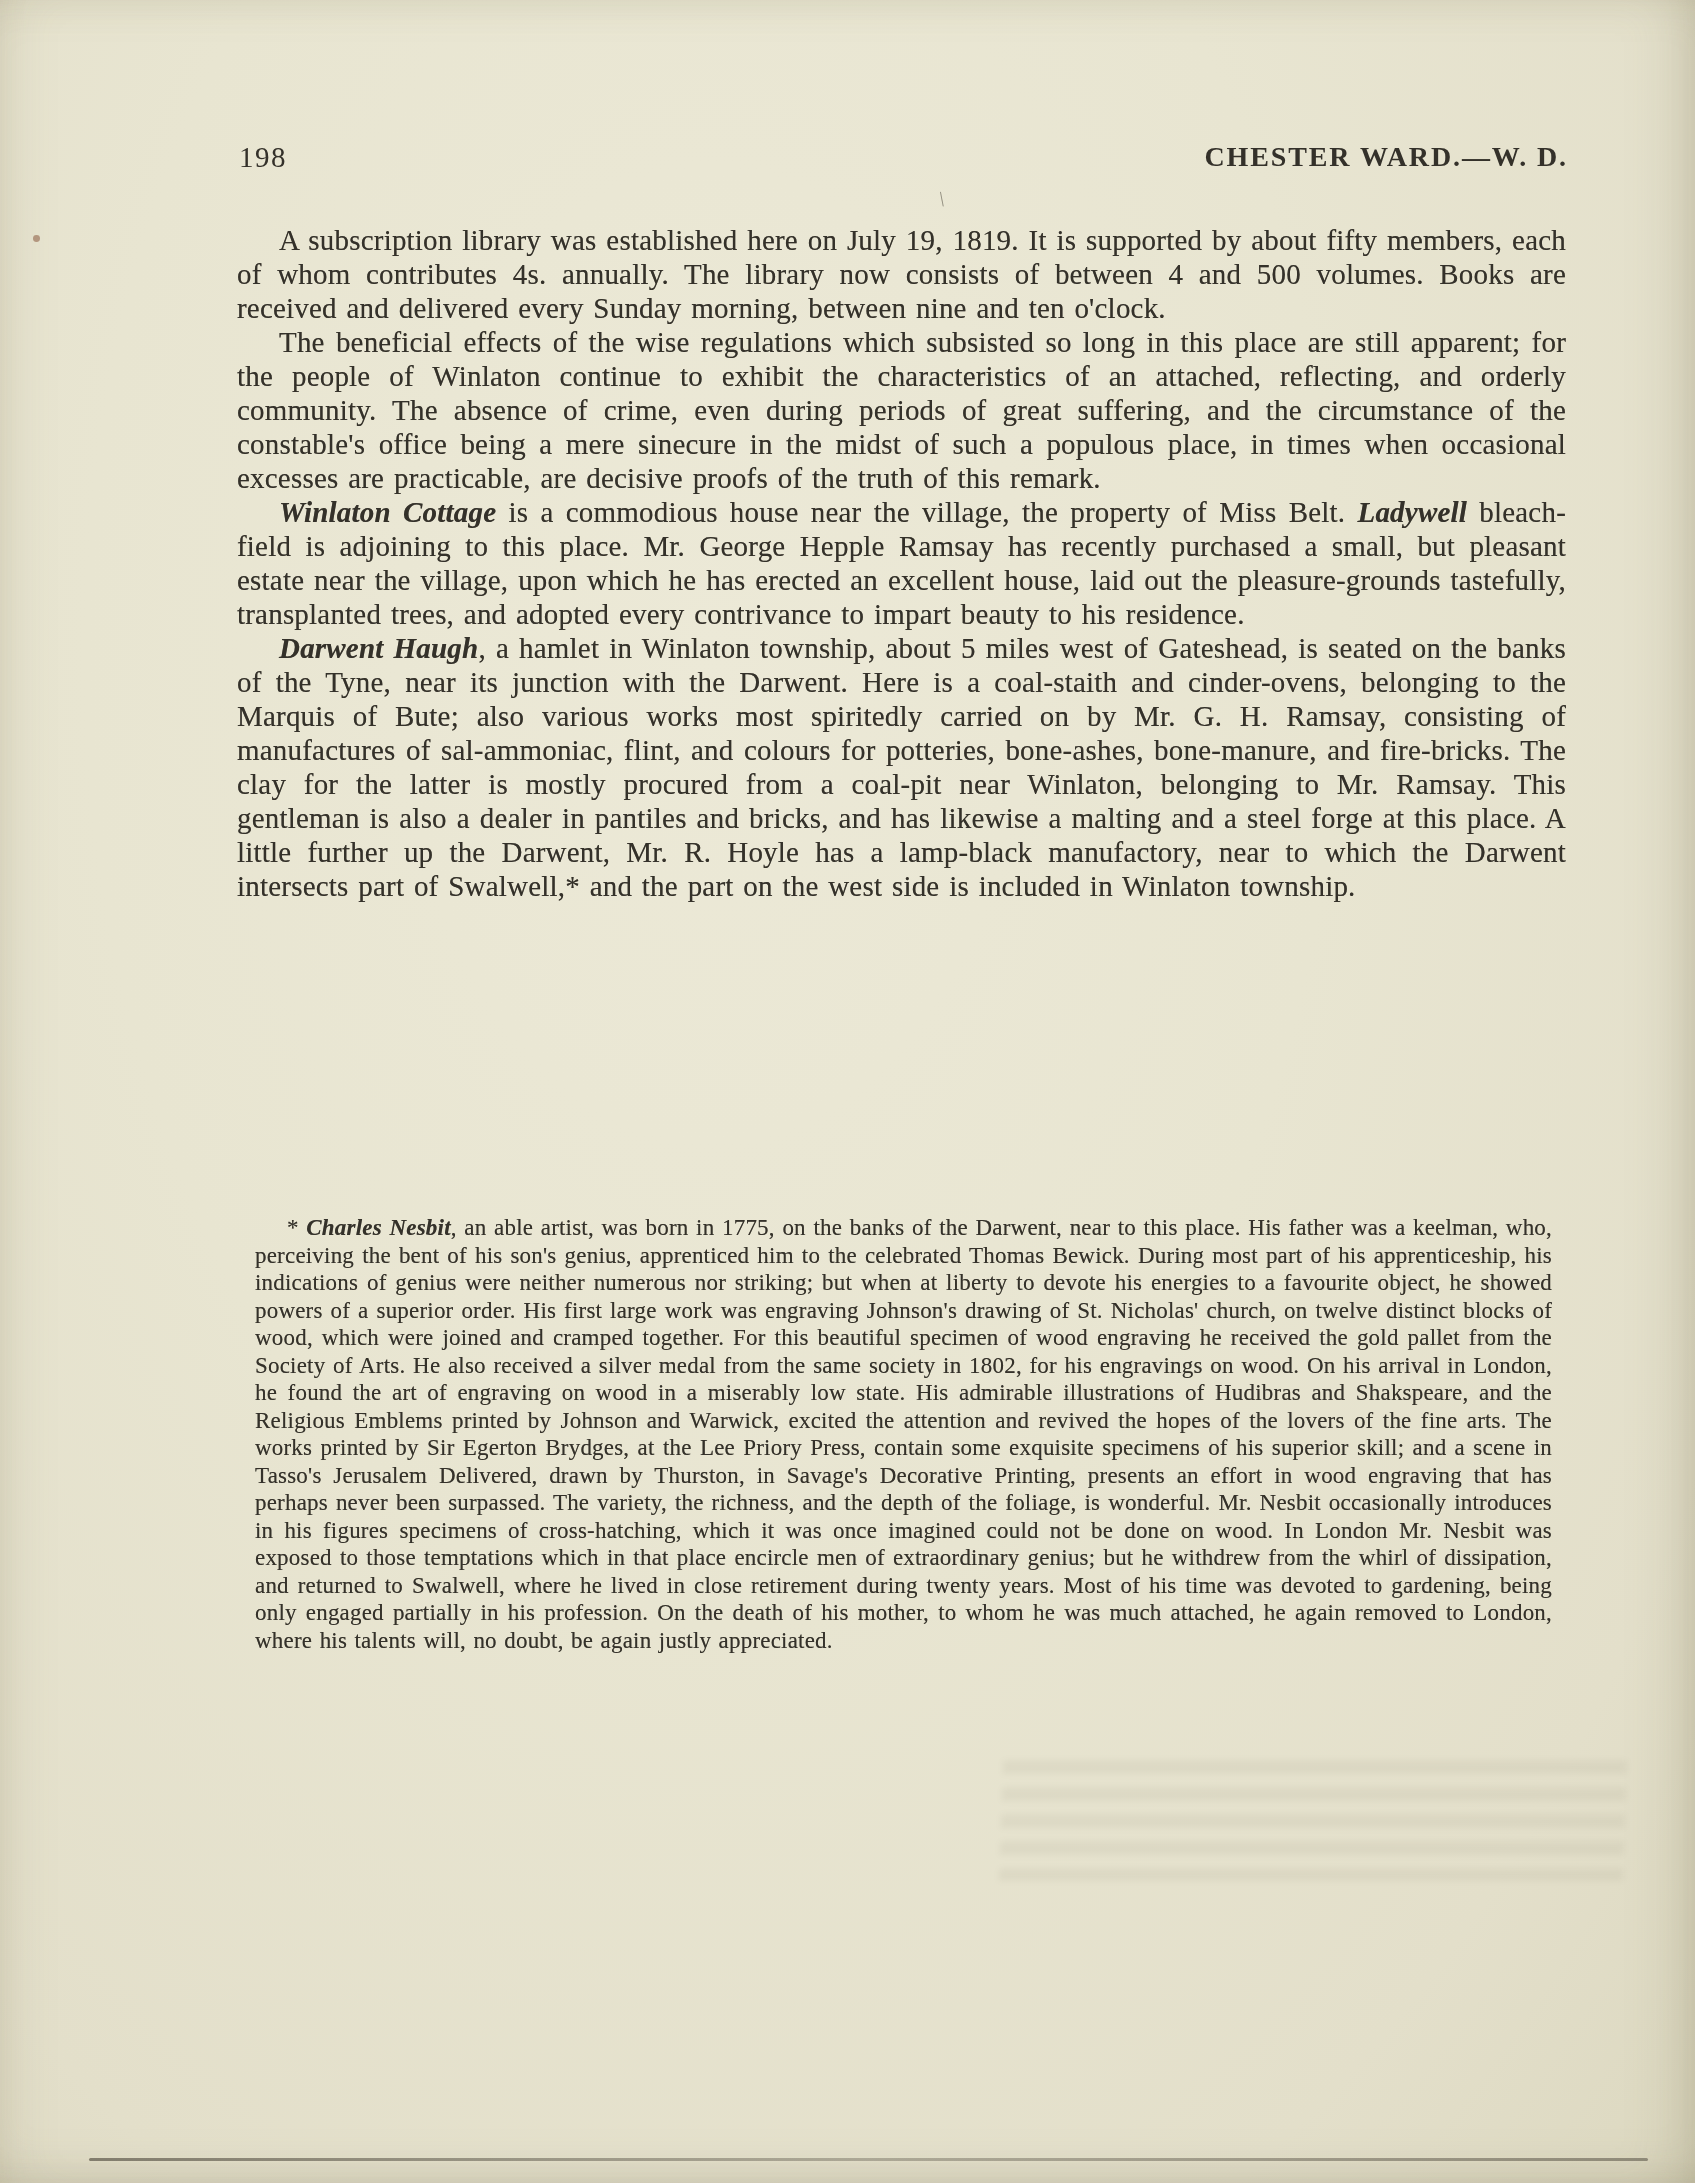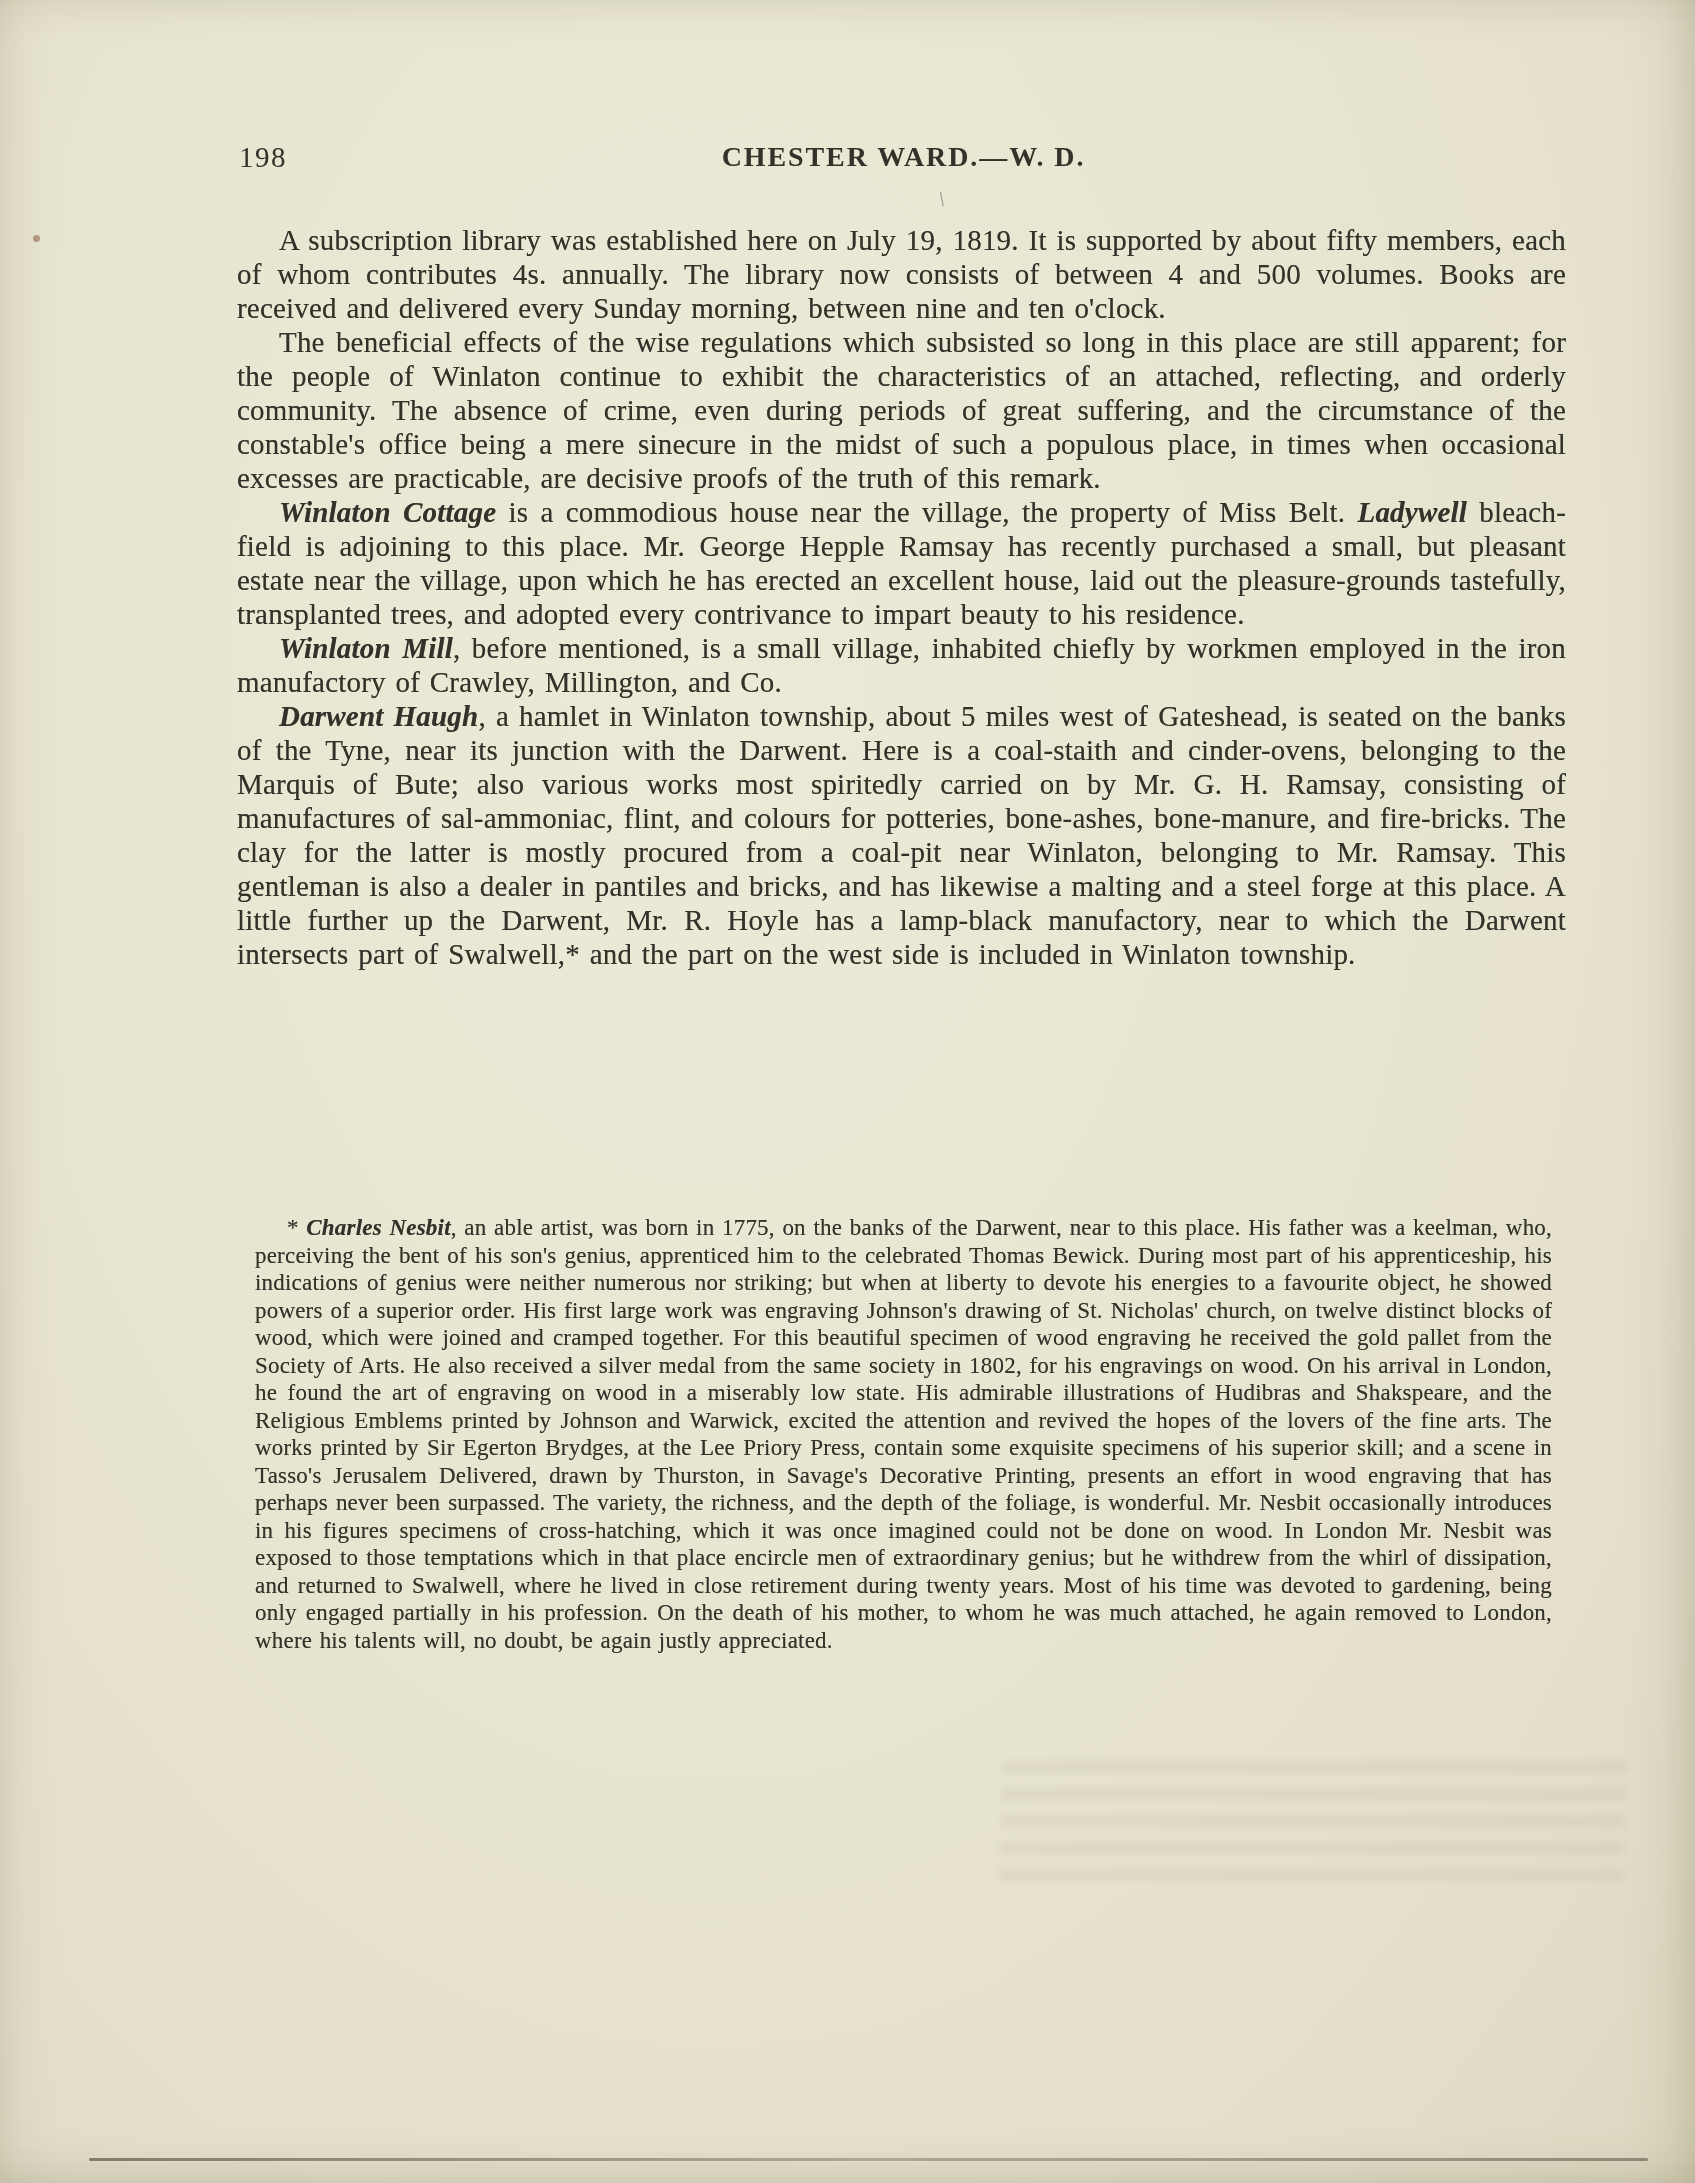--- a/index.html
+++ b/index.html
@@ -34,21 +34,21 @@
   }
   .page-number {
     position: absolute;
     left: 0;
     top: 0;
     font-size: 29px;
     letter-spacing: 1.5px;
   }
   .running-title {
     display: block;
-    text-align: center;
+    text-align: right;
     font-size: 28px;
     font-weight: bold;
     letter-spacing: 1.9px;
   }
   .stray-mark {
     position: absolute;
     top: 187px;
     left: 939px;
     font-size: 21px;
     opacity: 0.55;
@@ -134,21 +134,20 @@
     <span class="page-number">198</span>
     <span class="running-title">CHESTER WARD.—W. D.</span>
   </div>
 
   <span class="stray-mark">\</span>
 
   <div class="body-text" id="body-text">
       <p><span>A subscription library was established here on July 19, 1819.  It is supported by about fifty members, each of whom contributes 4s. annually.  The library now consists of between 4 and 500 volumes.  Books are received and delivered every Sunday morning, between nine and ten o'clock.</span></p>
       <p><span>The beneficial effects of the wise regulations which subsisted so long in this place are still apparent; for the people of Winlaton continue to exhibit the characteristics of an attached, reflecting, and orderly community.  The absence of crime, even during periods of great suffering, and the circumstance of the constable's office being a mere sinecure in the midst of such a populous place, in times when occasional excesses are practicable, are decisive proofs of the truth of this remark.</span></p>
       <p><span class="italic">Winlaton Cottage</span><span> is a commodious house near the village, the property of Miss Belt.  </span><span class="italic">Ladywell</span><span> bleach-field is adjoining to this place.  Mr. George Hepple Ramsay has recently purchased a small, but pleasant estate near the village, upon which he has erected an excellent house, laid out the pleasure-grounds tastefully, transplanted trees, and adopted every contrivance to impart beauty to his residence.</span></p>
-      <p><span class="italic">Winlaton Mill</span><span>, before mentioned, is a small village, inhabited chiefly by workmen employed in the iron manufactory of Crawley, Millington, and Co.</span></p>
       <p><span class="italic">Darwent Haugh</span><span>, a hamlet in Winlaton township, about 5 miles west of Gateshead, is seated on the banks of the Tyne, near its junction with the Darwent.  Here is a coal-staith and cinder-ovens, belonging to the Marquis of Bute; also various works most spiritedly carried on by Mr. G. H. Ramsay, consisting of manufactures of sal-ammoniac, flint, and colours for potteries, bone-ashes, bone-manure, and fire-bricks.  The clay for the latter is mostly procured from a coal-pit near Winlaton, belonging to Mr. Ramsay.  This gentleman is also a dealer in pantiles and bricks, and has likewise a malting and a steel forge at this place.  A little further up the Darwent, Mr. R. Hoyle has a lamp-black manufactory, near to which the Darwent intersects part of Swalwell,* and the part on the west side is included in Winlaton township.</span></p>
     </div>
 
   <div class="footnote" id="footnote">
       <p><span>* </span><span class="italic">Charles Nesbit</span><span>, an able artist, was born in 1775, on the banks of the Darwent, near to this place.  His father was a keelman, who, perceiving the bent of his son's genius, apprenticed him to the celebrated Thomas Bewick.  During most part of his apprenticeship, his indications of genius were neither numerous nor striking; but when at liberty to devote his energies to a favourite object, he showed powers of a superior order.  His first large work was engraving Johnson's drawing of St. Nicholas' church, on twelve distinct blocks of wood, which were joined and cramped together.  For this beautiful specimen of wood engraving he received the gold pallet from the Society of Arts.  He also received a silver medal from the same society in 1802, for his engravings on wood.  On his arrival in London, he found the art of engraving on wood in a miserably low state.  His admirable illustrations of Hudibras and Shakspeare, and the Religious Emblems printed by Johnson and Warwick, excited the attention and revived the hopes of the lovers of the fine arts.  The works printed by Sir Egerton Brydges, at the Lee Priory Press, contain some exquisite specimens of his superior skill; and a scene in Tasso's Jerusalem Delivered, drawn by Thurston, in Savage's Decorative Printing, presents an effort in wood engraving that has perhaps never been surpassed.  The variety, the richness, and the depth of the foliage, is wonderful.  Mr. Nesbit occasionally introduces in his figures specimens of cross-hatching, which it was once imagined could not be done on wood.  In London Mr. Nesbit was exposed to those temptations which in that place encircle men of extraordinary genius; but he withdrew from the whirl of dissipation, and returned to Swalwell, where he lived in close retirement during twenty years.  Most of his time was devoted to gardening, being only engaged partially in his profession.  On the death of his mother, to whom he was much attached, he again removed to London, where his talents will, no doubt, be again justly appreciated.</span></p>
     </div>
 
   <div class="ink-dot"></div>
 
   <div class="show-through"></div>

